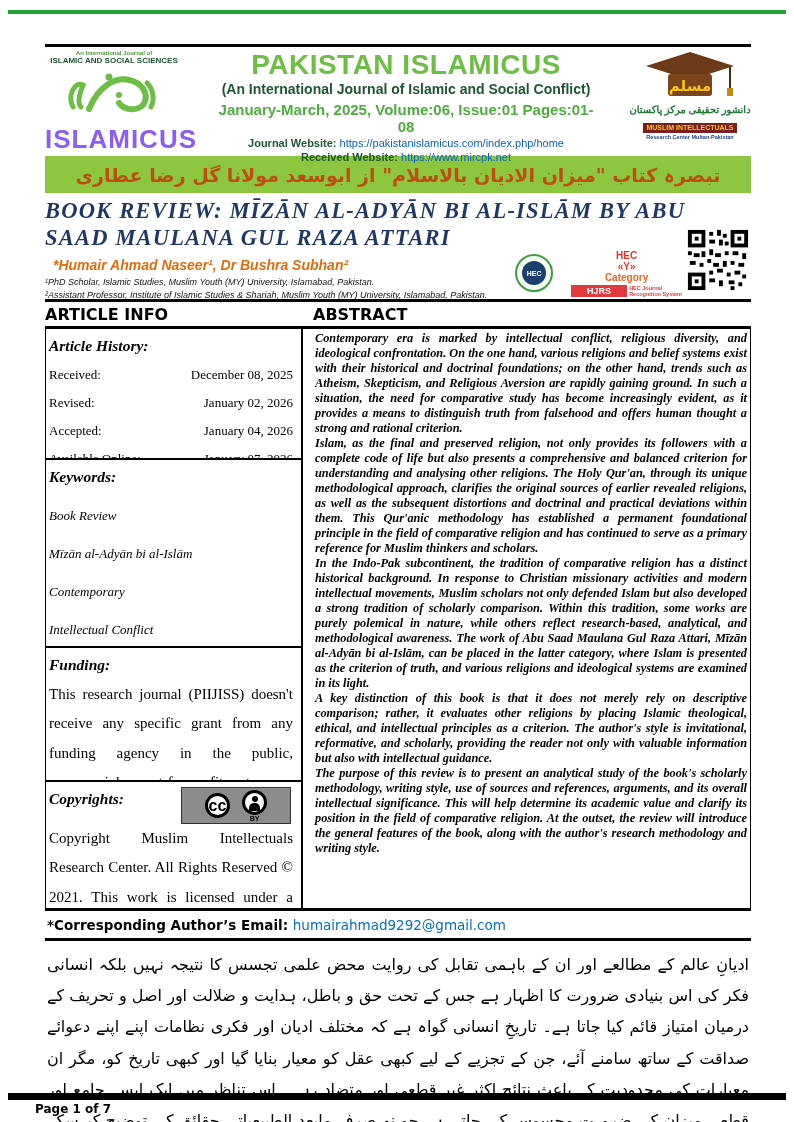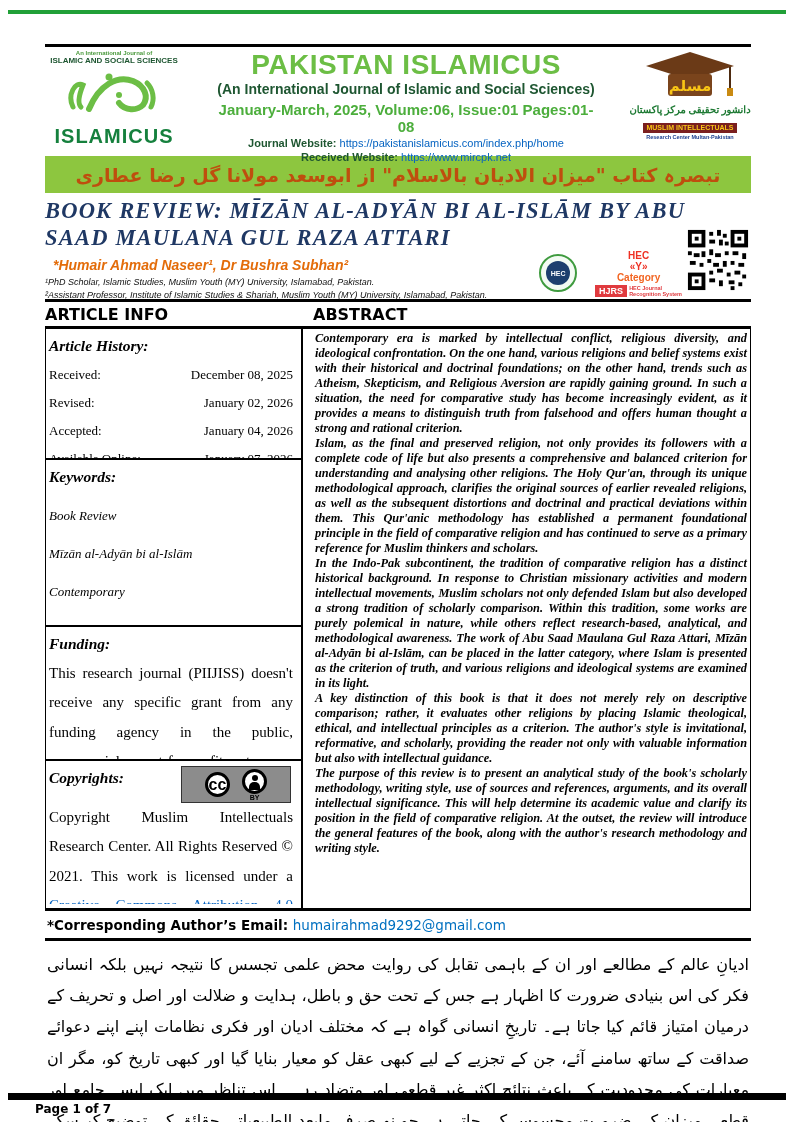--- a/index.html
+++ b/index.html
@@ -6,21 +6,21 @@
   body { background:#e8e8e8; font-family:"Liberation Serif", serif; }
   .page { position:relative; width:794px; height:1122px; background:#fff; margin:0 auto; overflow:hidden; }
   .top-green-line { position:absolute; top:10px; left:8px; right:8px; height:4px; background:#21A038; }
   .content { position:absolute; left:45px; top:44px; width:706px; }
 
   
   .journal-header { border-top:3px solid #000; display:flex; height:110px; padding-top:3px;gap:33px; }
   .logo-left { width:138px; text-align:center; line-height:1.1; }
   .ll-tag1 { font-size:6px; color:#4a9a3c; font-weight:bold; font-family:"Liberation Sans", sans-serif; }
   .ll-tag2 { font-size:8px; color:#1E5631; font-weight:bold; font-family:"Liberation Sans", sans-serif; }
-  .ll-name { font-size:20px; color:#15803d; font-weight:bold; font-family:"Liberation Sans", sans-serif; letter-spacing:1px; }
+  .ll-name { font-size:26px; color:#8b5cf6; font-weight:bold; font-family:"Liberation Sans", sans-serif; letter-spacing:1px; }
   .header-center { flex:1; text-align:center; }
   .j-title { font-size:28px; font-weight:bold; color:#6CBE45; font-family:"Liberation Sans", sans-serif; letter-spacing:.5px; line-height:1.05; }
   .j-sub { font-size:14px; font-weight:bold; color:#1E5631; font-family:"Liberation Sans", sans-serif; margin-top:2px; }
   .j-issue { font-size:15px; font-weight:bold; color:#4CAE3C; font-family:"Liberation Sans", sans-serif; margin-top:4px; }
   .j-web { font-size:11px; font-weight:bold; color:#1E5631; font-family:"Liberation Sans", sans-serif; margin-top:2px; }
   .j-web a { color:#0563C1; font-weight:normal; text-decoration:none; }
   .logo-right { width:122px; text-align:center; line-height:1.15; }
   .cap-svg { display:block; margin:0 auto; }
   .lr-urdu { font-size:10px; color:#1E7A34; font-weight:bold; direction:rtl; }
   .lr-name { font-size:7px; color:#F9C515; background:#7A1F1F; font-weight:bold; font-family:"Liberation Sans", sans-serif; display:inline-block; padding:1px 3px; }
@@ -37,33 +37,33 @@
   .affils { font-size:9px; font-style:italic; margin-top:3px; line-height:1.45; font-family:"Liberation Sans", sans-serif; color:#111; }
   .badges { position:absolute; right:0; bottom:2px; display:flex; align-items:flex-end; gap:3px; }
   .hec-cluster { display:flex; align-items:center; gap:18px; }
   .hec-wreath { width:38px; height:38px; border-radius:50%; border:2px solid #3f9b3f; display:flex; align-items:center; justify-content:center; background:#f3fbf3; }
   .hec-ball { width:24px; height:24px; border-radius:50%; background:#1d3f6e; color:#fff; font-size:7px; font-weight:bold; display:flex; align-items:center; justify-content:center; font-family:"Liberation Sans", sans-serif; }
   .hec-cat { text-align:center; font-family:"Liberation Sans", sans-serif; font-weight:bold; line-height:1.1; }
   .hec-cat .r1 { color:#EE3124; font-size:10px; }
   .hec-cat .r2 { color:#EE3124; font-size:10px; }
   .hec-cat .r3 { color:#F26522; font-size:10px; }
   .hjrs-row { display:flex; align-items:center; gap:2px; margin-top:2px; }
-  .hjrs-box { background:#E03A3E; color:#fff; font-weight:bold; font-size:9px; padding:1px 4px; font-family:"Liberation Sans", sans-serif; }
+  .hjrs-box { background:#E03A3E; color:#fff; font-weight:bold; font-size:9px; padding:1px 16px; font-family:"Liberation Sans", sans-serif; }
   .hjrs-text { color:#E03A3E; font-size:5.5px; font-weight:bold; line-height:1.1; text-align:left; font-family:"Liberation Sans", sans-serif; }
   .qr { border:1px solid #fff; }
 
   
   .col-heads { display:flex; border-top:3px solid #000; padding:3px 0 2px; font-family:"DejaVu Sans", sans-serif; font-weight:bold; font-size:16px; }
   .col-heads .lh { width:258px; }
   .col-heads .rh { flex:1; padding-left:10px; }
   .main { display:flex; border-top:3px solid #000; border-bottom:3px solid #000; border-left:1.5px solid #000; border-right:1.5px solid #000; height:585px; overflow:hidden; }
   .left-col { width:257px; border-right:2.5px solid #000; }
   .sec { padding:5px 8px 2px 3px; overflow:hidden; }
   .sec + .sec { border-top:2.5px solid #000; }
-  .sec-history { height:129px; } .sec-keywords { height:167px; } .sec-funding { height:134px; } .sec-copyright { height:145px; }
+  .sec-history { height:129px; } .sec-keywords { height:188px; } .sec-funding { height:134px; } .sec-copyright { height:145px; }
   .sec h3 { font-size:15.5px; font-weight:bold; font-style:italic; margin:3px 0 6px; }
   .hrow { display:flex; justify-content:space-between; font-size:13px; margin:12px 0; }
   .kw-item { font-size:13px; font-style:italic; margin:22px 0; list-style:none; }
   .body-text { font-size:15px; text-align:justify; line-height:1.95; }
   .cc-link { color:#0563C1; text-decoration:underline; }
   .copy-head-row { display:flex; justify-content:space-between; align-items:flex-start; }
   .cc-badge { width:110px; height:37px; background:#8C8C8C; border:1px solid #333; display:flex; align-items:center; justify-content:center; gap:12px; margin-right:2px; }
   .cc-circle { width:25px; height:25px; border:3px solid #000; border-radius:50%; background:#fff; display:flex; align-items:center; justify-content:center; font-weight:bold; font-size:16px; font-family:"Liberation Sans", sans-serif; }
   .cc-person-wrap { text-align:center; line-height:1; }
   .cc-by-label { font-size:7px; font-weight:bold; color:#000; font-family:"Liberation Sans", sans-serif; }
@@ -98,21 +98,21 @@
             <path d="M88 18 C94 24 96 34 92 42" fill="none" stroke="#6CBE45" stroke-width="5" stroke-linecap="round"></path>
             <circle cx="50" cy="12" r="3.5" fill="#6CBE45"></circle>
               <circle cx="60" cy="30" r="3" fill="#6CBE45"></circle>
           </svg>
         </span>
         <div class="ll-name">ISLAMICUS</div>
       </div>
 
       <div class="header-center">
         <div class="j-title">PAKISTAN ISLAMICUS</div>
-        <div class="j-sub">(An International Journal of Islamic and Social Sciences)</div>
+        <div class="j-sub">(An International Journal of Islamic and Social Conflict)</div>
         <div class="j-issue">January-March, 2025, Volume:06, Issue:01 Pages:01-08</div>
         <div class="j-web">
           <span>Journal Website:</span>
           <a href="#">https://pakistanislamicus.com/index.php/home</a>
         </div>
         <div class="j-web">
           <span>Received Website:</span>
           <a href="#">https://www.mircpk.net</a>
         </div>
       </div>

